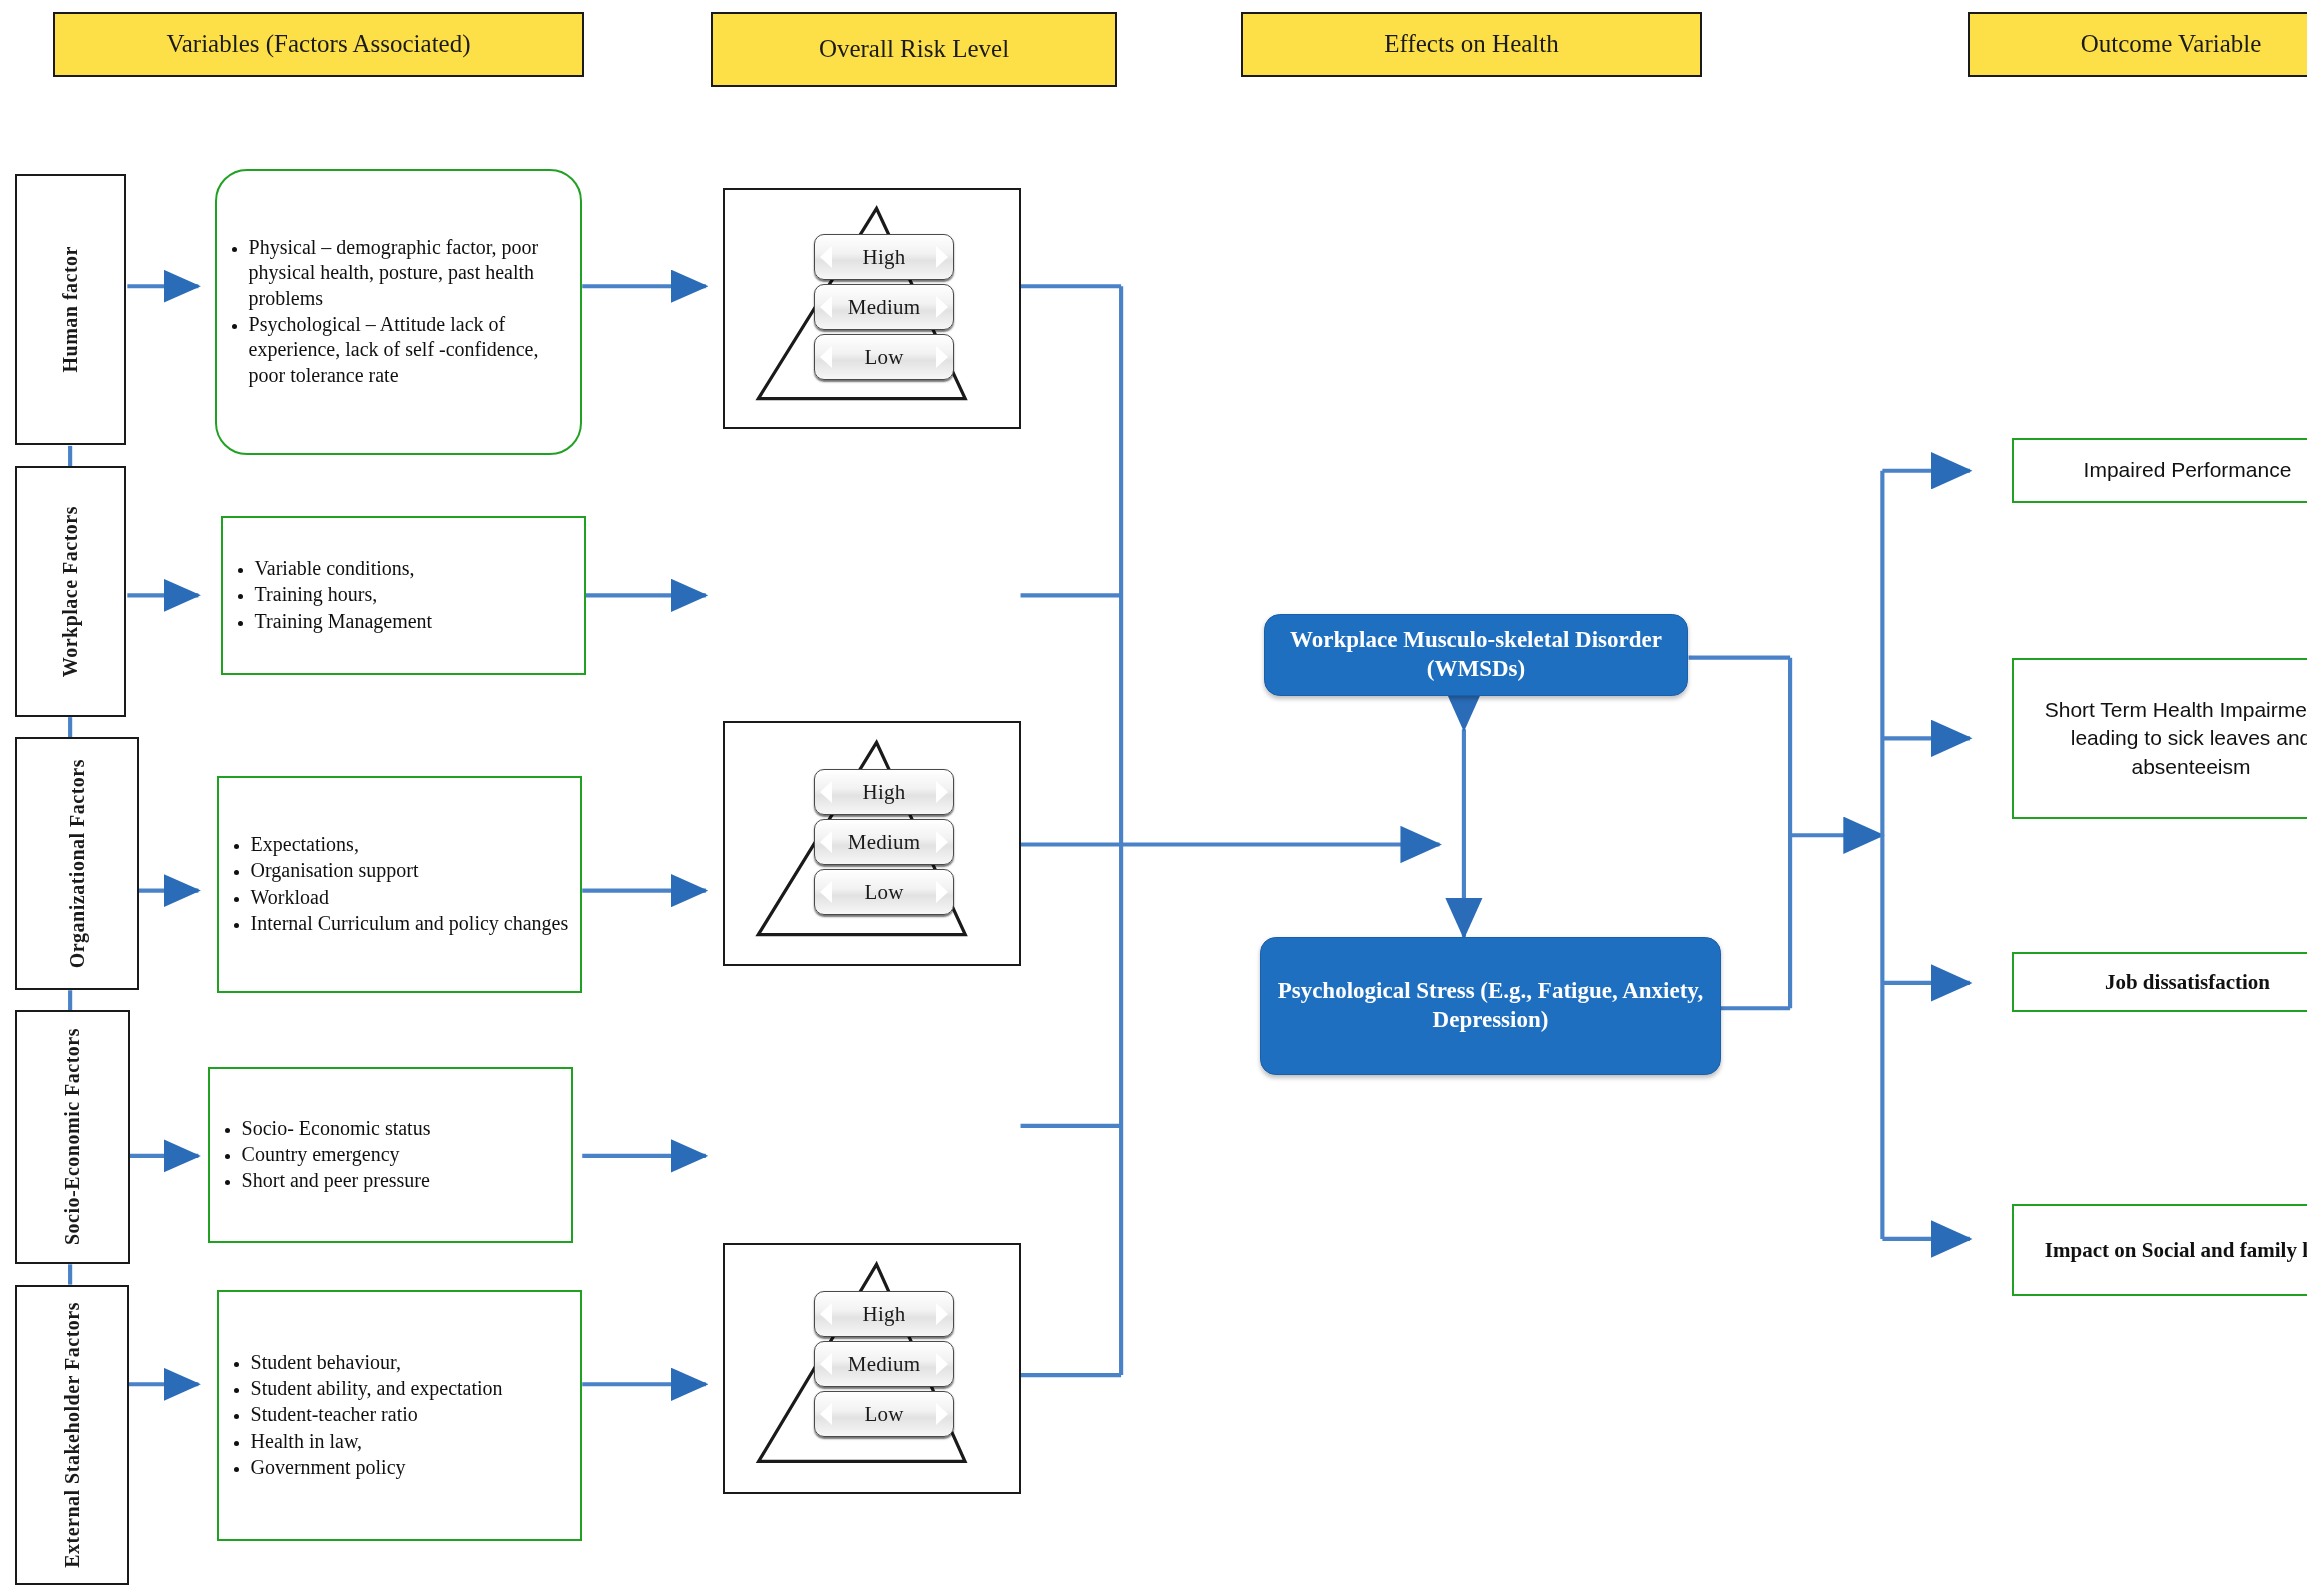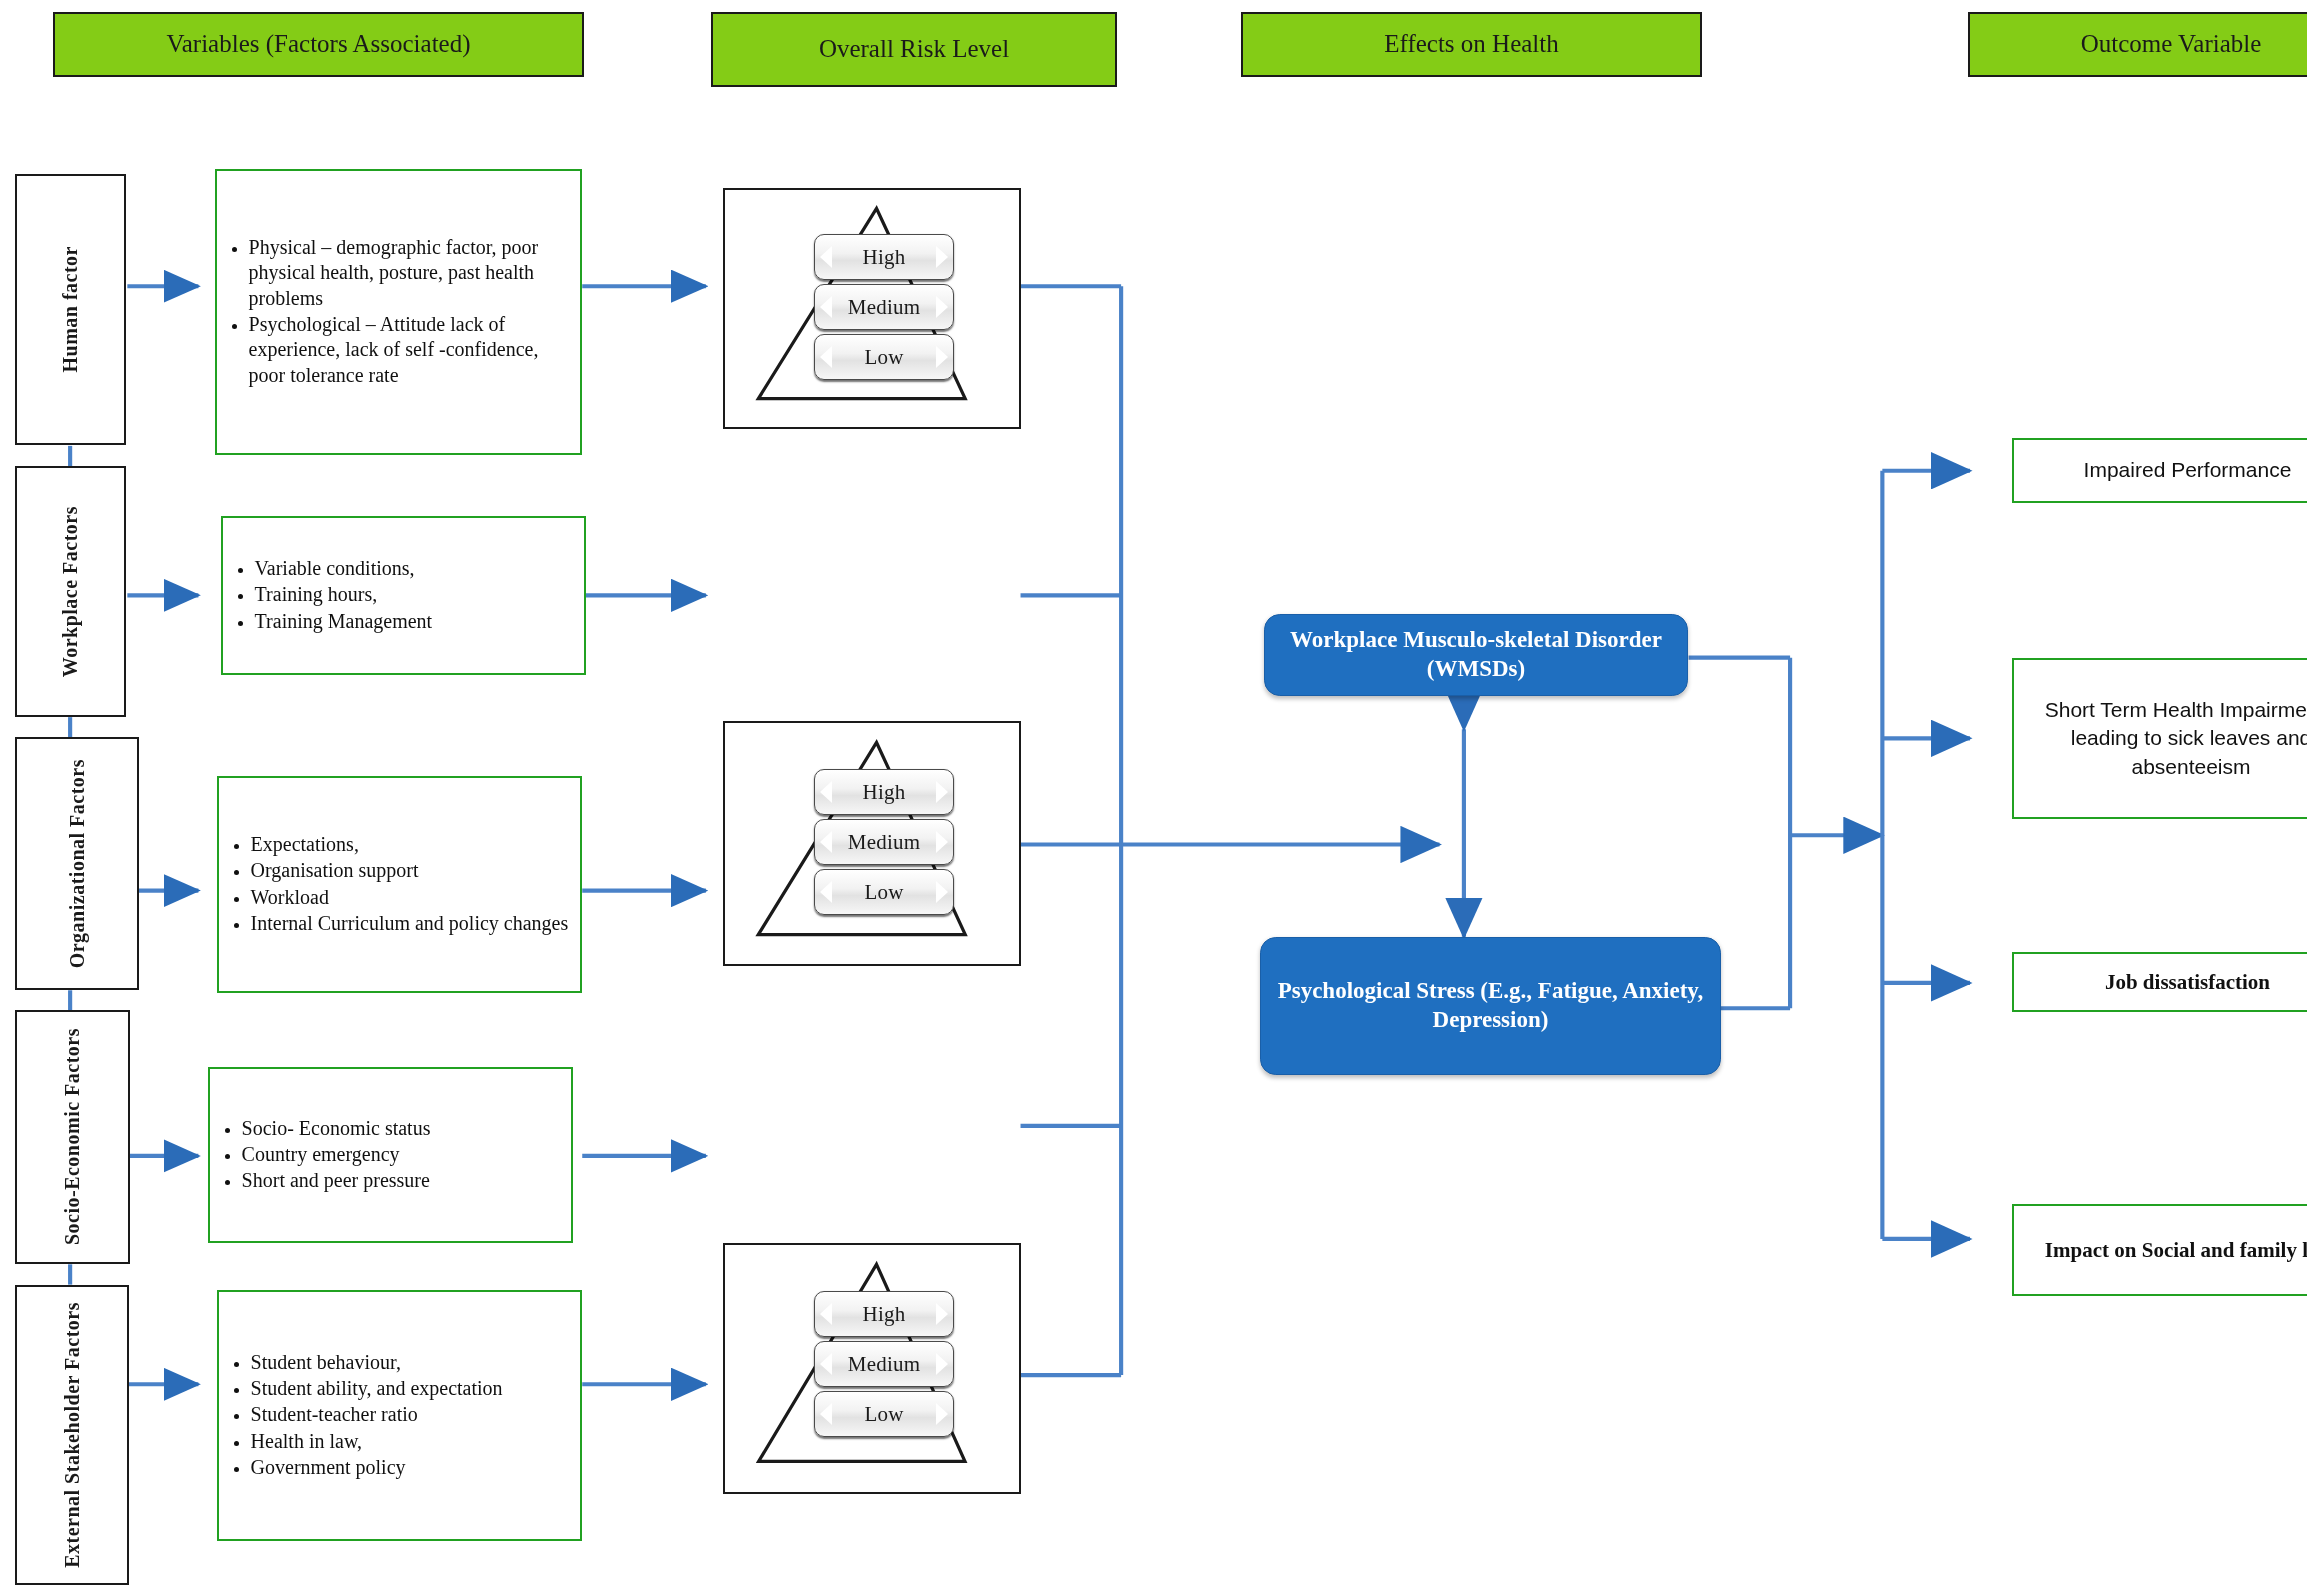--- a/index.html
+++ b/index.html
@@ -8,21 +8,21 @@
     width:2430px;height:1593px;
     background:#ffffff;
     font-family:"Liberation Serif", serif;
     overflow:hidden;
   }
   .abs{position:absolute;box-sizing:border-box;}
 
   
   .hdr{
     border:2.3px solid #1a1a1a;
-    background:#84cc16;
+    background:#fde047;
     display:flex;align-items:center;justify-content:center;
     text-align:center;
     font-size:25px;
     color:#1a1a1a;
     font-family:"Liberation Serif", serif;
   }
 
   
   .factorbox{
     border:2.8px solid #1a1a1a;
@@ -192,21 +192,21 @@
   <div class="abs factorbox" style="left:15px;top:737px;width:124px;height:253px;">
     <span class="vtext">Organizational Factors</span>
   </div>
   <div class="abs factorbox" style="left:15px;top:1010px;width:115px;height:254px;">
     <span class="vtext">Socio-Economic Factors</span>
   </div>
   <div class="abs factorbox" style="left:15px;top:1285px;width:114px;height:300px;">
     <span class="vtext">External Stakeholder Factors</span>
   </div>
 
-  <div class="abs greenbox" style="left:215px;top:169px;width:367px;height:286px;">
+  <div class="abs greenbox" style="left:215px;top:169px;width:367px;height:286px;border-radius:32px;">
     <ul>
       <li>Physical – demographic factor, poor physical health, posture, past health problems</li>
       <li>Psychological – Attitude lack of experience, lack of self -confidence, poor tolerance rate</li>
     </ul>
   </div>
 
   <div class="abs greenbox" style="left:221px;top:516px;width:365px;height:159px;">
     <ul>
       <li>Variable conditions,</li>
       <li>Training hours,</li>

